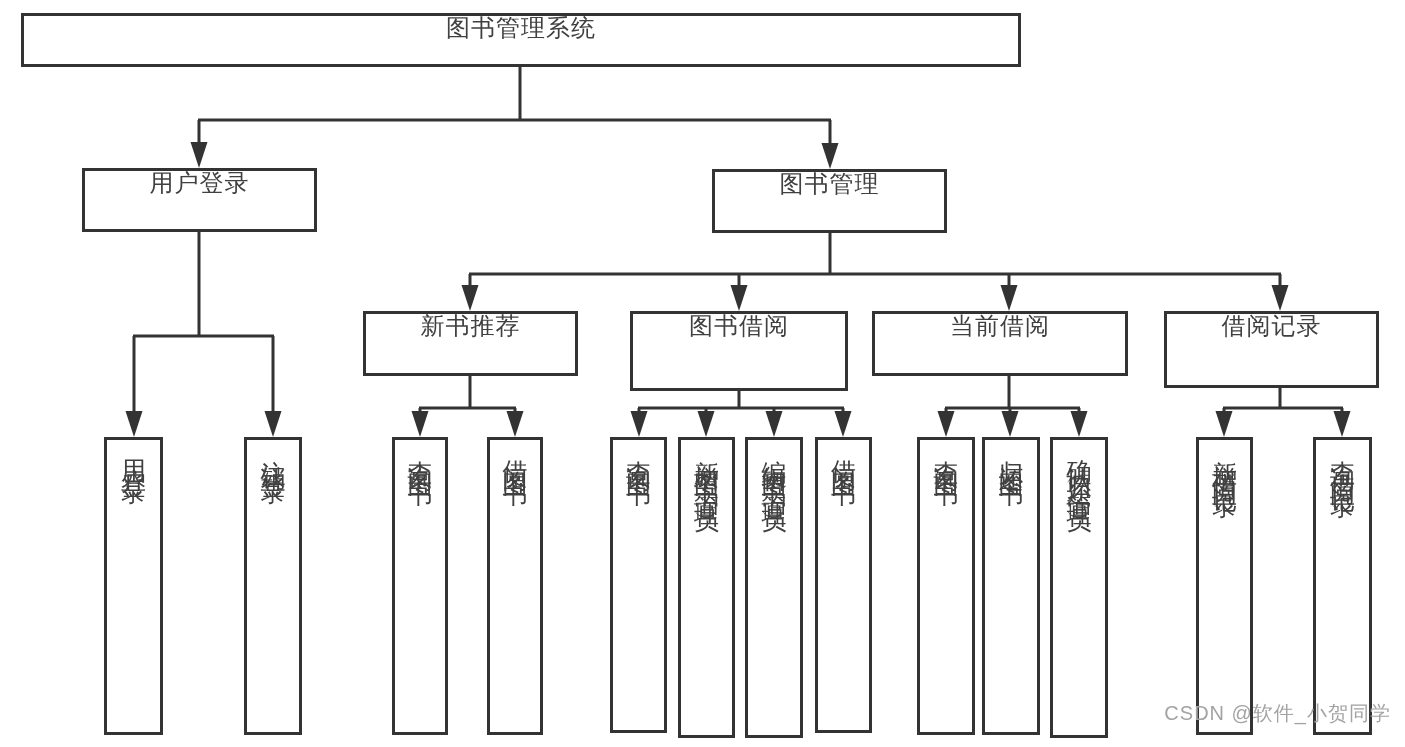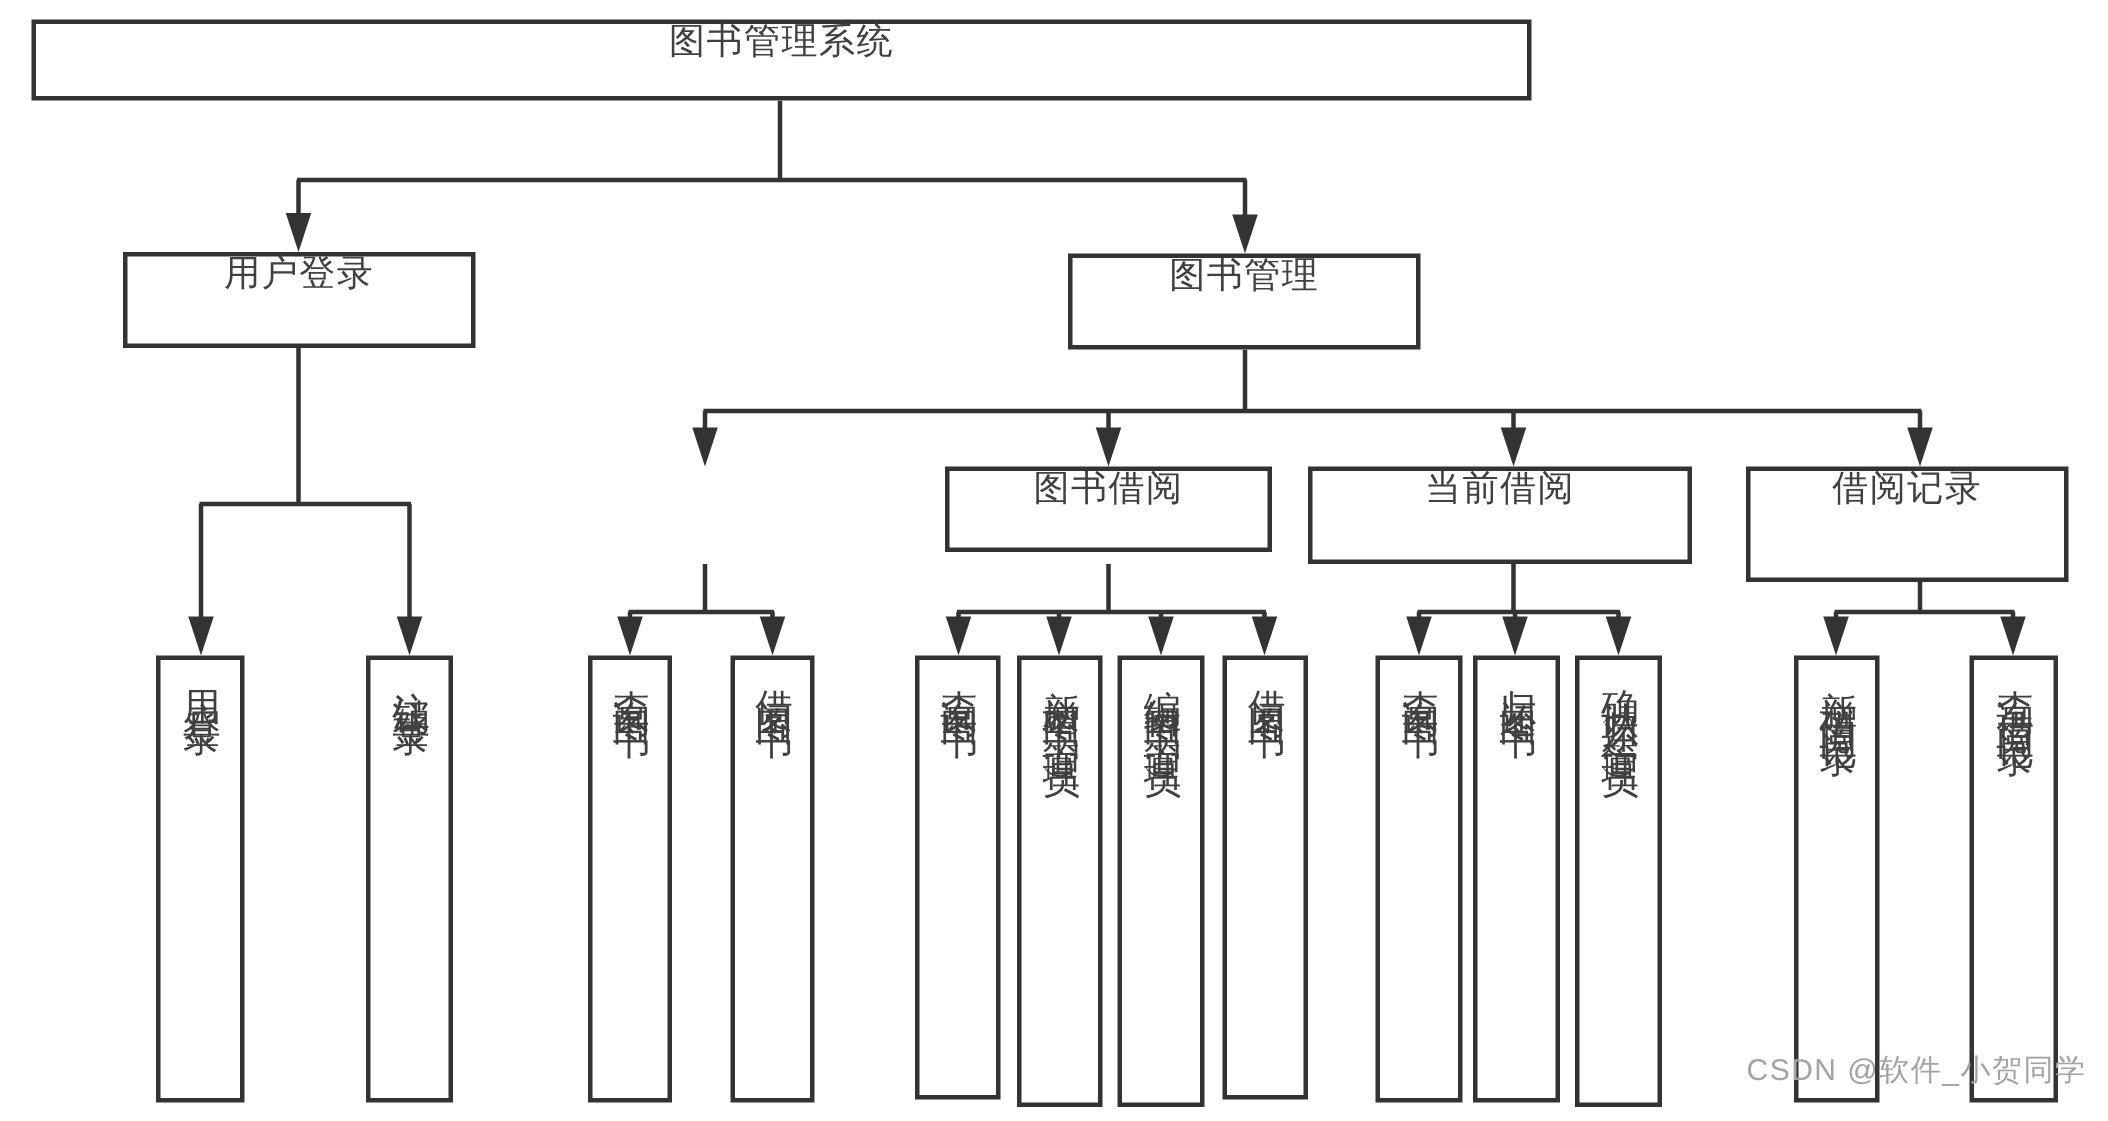--- a/index.html
+++ b/index.html
@@ -102,21 +102,24 @@
     <span class="lbl">图书管理系统</span>
   </div>
 
   <div class="box h24" style="left:82px;top:168px;width:235px;height:64px">
     <span class="lbl">用户登录</span>
   </div>
   <div class="box h24" style="left:712px;top:169px;width:235px;height:64px">
     <span class="lbl">图书管理</span>
   </div>
 
-  <div class="box h24" style="left:630px;top:311px;width:218px;height:57px">
+  <div class="box h24" style="left:363px;top:311px;width:215px;height:65px">
+    <span class="lbl">新书推荐</span>
+  </div>
+  <div class="box h24" style="left:630px;top:311px;width:218px;height:80px">
     <span class="lbl">图书借阅</span>
   </div>
   <div class="box h24" style="left:872px;top:311px;width:256px;height:65px">
     <span class="lbl">当前借阅</span>
   </div>
   <div class="box h24" style="left:1164px;top:311px;width:215px;height:77px">
     <span class="lbl">借阅记录</span>
   </div>
 
   <div class="box vert" style="left:104px;top:437px;width:59px;height:298px">

